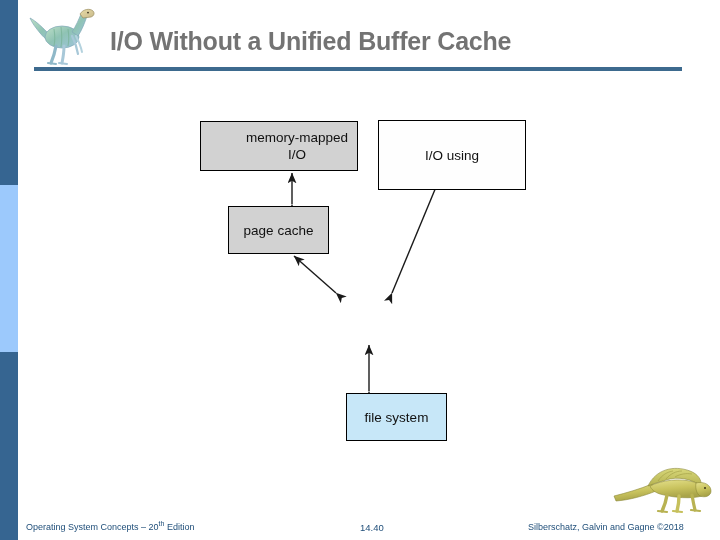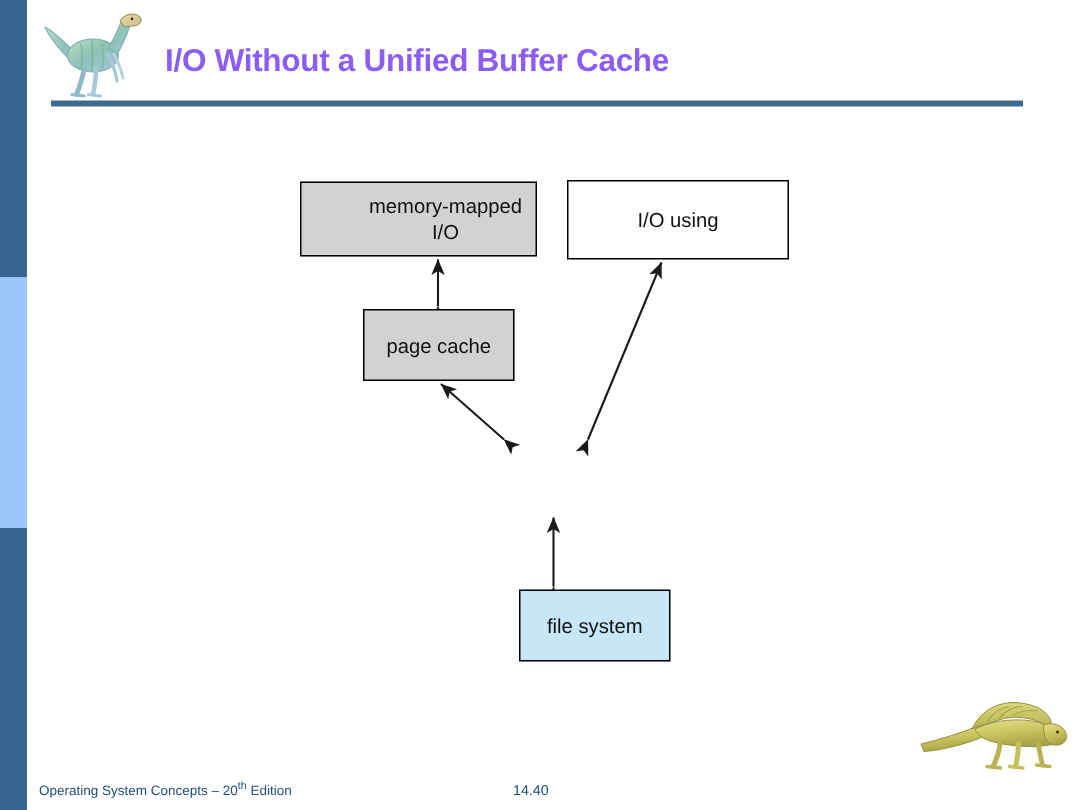--- a/index.html
+++ b/index.html
@@ -46,23 +46,23 @@
     left: 26px;
     top: 4px;
     width: 74px;
     height: 66px;
   }
   .page-title {
     position: absolute;
     left: 110px;
     top: 26px;
     width: 600px;
-    font-size: 21px;
+    font-size: 25px;
     font-weight: bold;
-    color: #8b5cf6;
+    color: #737373;
     letter-spacing: -0.2px;
     line-height: 30px;
     white-space: nowrap;
   }
   .title-rule {
     position: absolute;
     left: 34px;
     top: 67px;
     width: 648px;
     height: 4px;
@@ -87,22 +87,22 @@
     font-family: "Liberation Sans", sans-serif;
     font-size: 13.5px;
     color: #111111;
     line-height: 17px;
   }
   .fill-gray  { background: #D2D2D2; }
   .fill-white { background: #FEFEFE; }
   .fill-blue  { background: #C7E7F8; }
 
   .box-mmio   { left: 200px; top: 121px; width: 158px; height: 50px; padding-left: 36px; }
-  .box-rw     { left: 378px; top: 120px; width: 148px; height: 53px; }
-  .box-pcache { left: 242px; top: 206px; width: 101px; height: 48px; }
+  .box-rw     { left: 378px; top: 120px; width: 148px; height: 70px; }
+  .box-pcache { left: 228px; top: 206px; width: 101px; height: 48px; }
   .box-bcache { left: 318px; top: 295px; width: 101px; height: 48px; }
   .box-fs     { left: 318px; top: 393px; width: 101px; height: 48px; margin-left: 28px; }
 
   .arrow-layer {
     position: absolute;
     left: 0; top: 0;
     width: 720px;
     height: 540px;
     pointer-events: none;
   }
@@ -116,21 +116,21 @@
     color: #1F4E79;
     white-space: nowrap;
   }
   .footer-left sup {
     font-size: 7px;
     vertical-align: super;
     line-height: 0;
   }
   .footer-center {
     position: absolute;
-    left: 342px;
+    left: 360px;
     top: 522px;
     font-size: 9.5px;
     color: #1F4E79;
     white-space: nowrap;
   }
   .footer-right {
     position: absolute;
     left: 528px;
     top: 522px;
     font-size: 9px;
@@ -229,20 +229,21 @@
     <div class="dbox fill-gray box-pcache">page cache</div>
 
 
     <div class="dbox fill-blue box-fs">file system</div>
   </div>
 
   <div class="footer-left"><span>Operating System Concepts – 20</span><sup>th</sup><span> Edition</span></div>
 
   <div class="footer-center">14.40</div>
 
+  <div class="footer-right">Silberschatz, Galvin and Gagne ©2018</div>
 
   <div class="footer-logo">
     <svg width="104" height="58" viewBox="0 0 104 58" xmlns="http://www.w3.org/2000/svg">
       <defs>
         <linearGradient id="dimBody" x1="0" y1="0" x2="0.3" y2="1">
           <stop offset="0%" stop-color="#E4E08C"></stop>
           <stop offset="55%" stop-color="#C9C35E"></stop>
           <stop offset="100%" stop-color="#A9A449"></stop>
         </linearGradient>
         <linearGradient id="dimSail" x1="0" y1="0" x2="0" y2="1">

